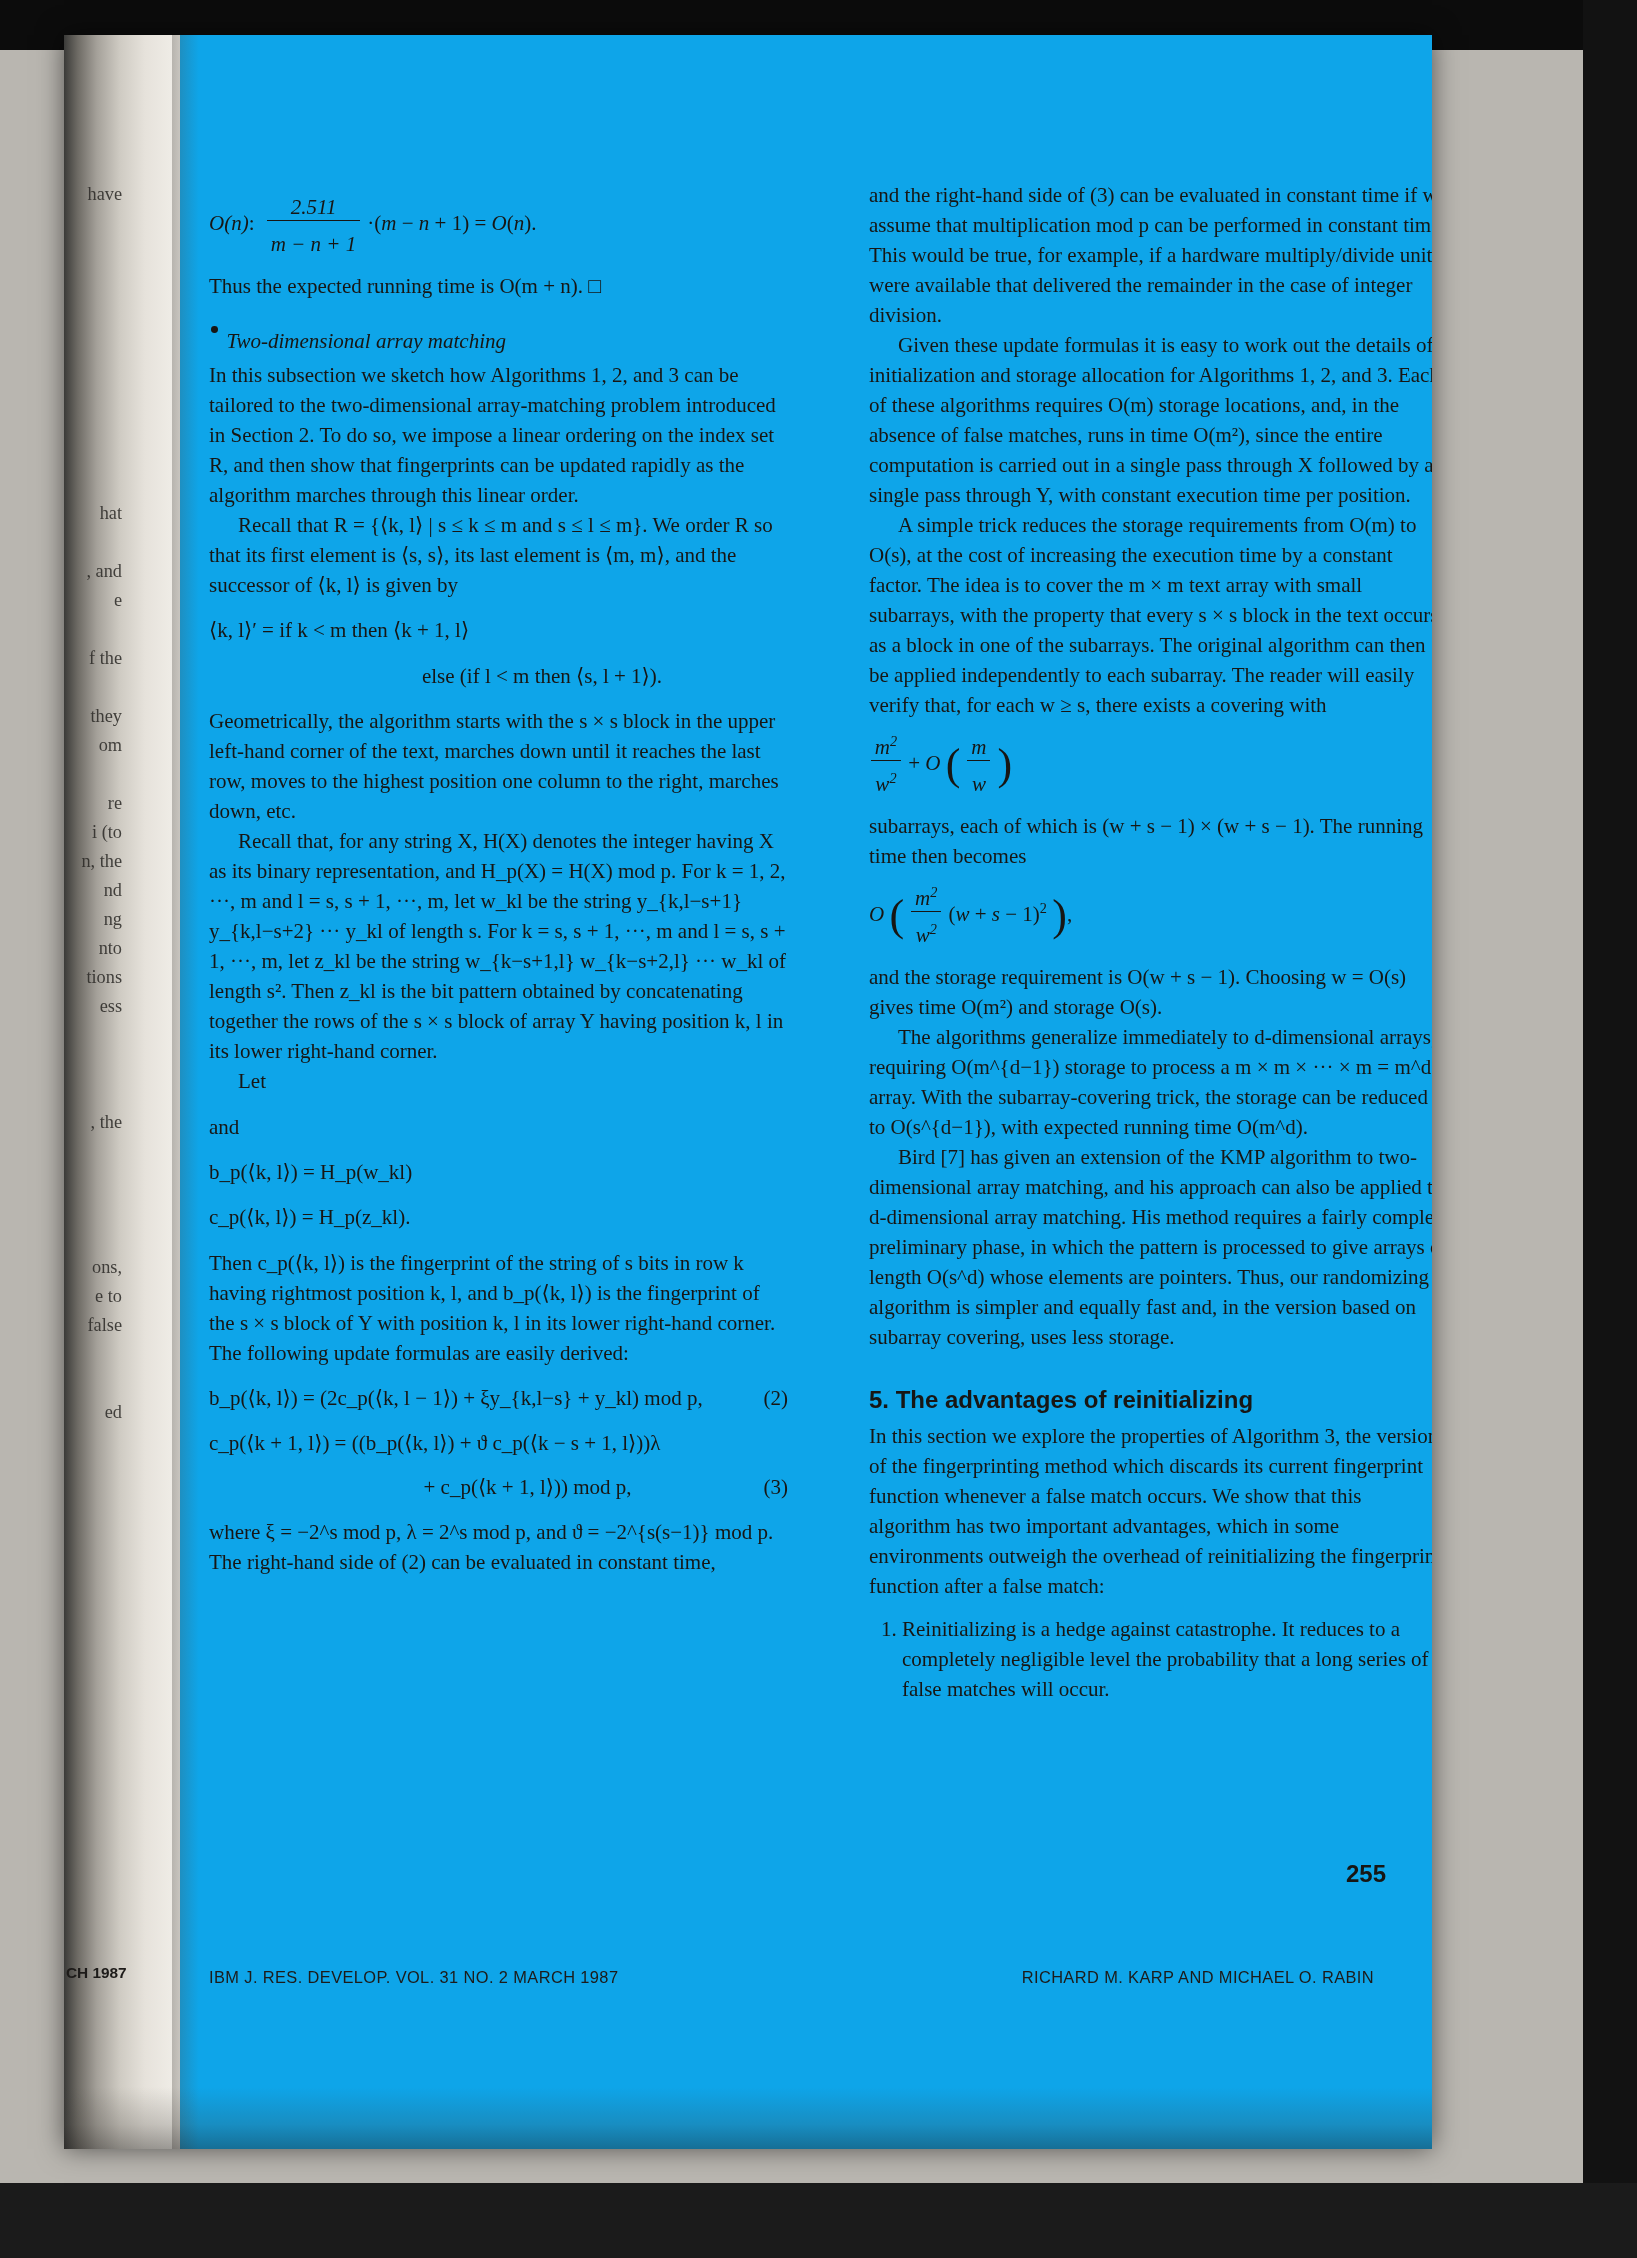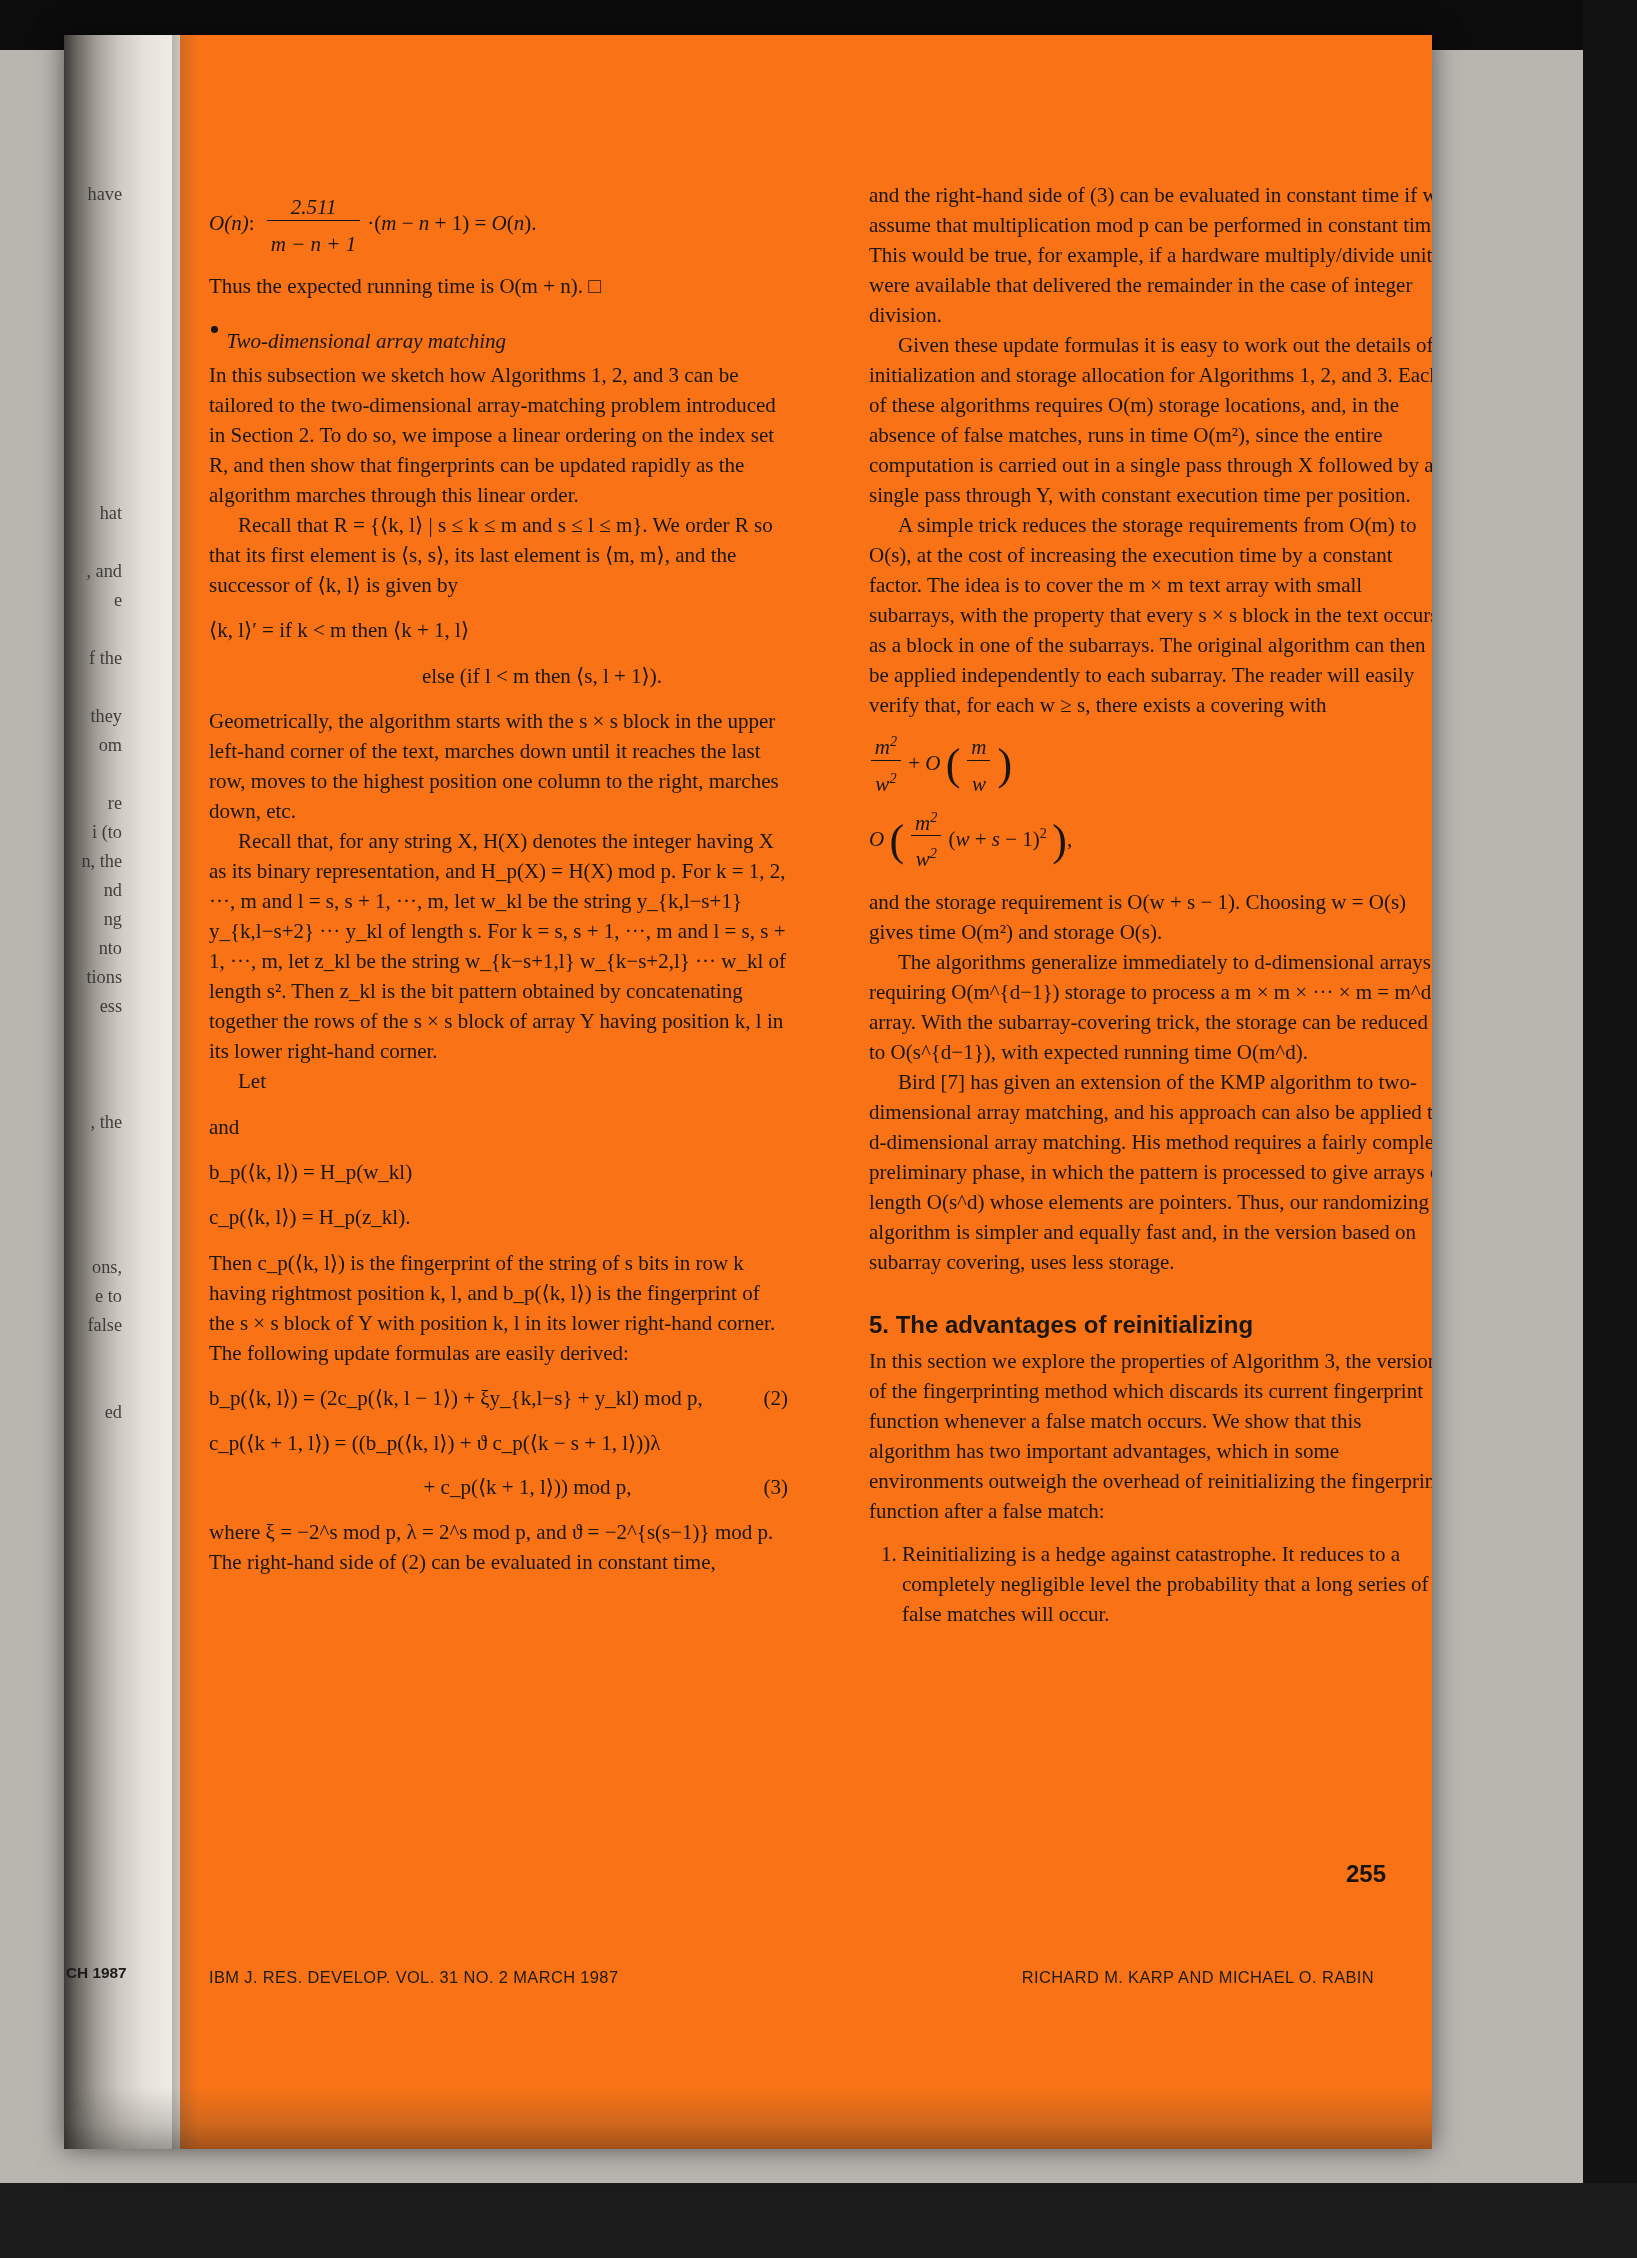--- a/index.html
+++ b/index.html
@@ -38,21 +38,21 @@
     width: 1638px; height: 75px;
     background: #1b1b1b;
   }
   
   #page {
     position: absolute;
     left: 64px;
     top: 35px;
     width: 1368px;
     height: 2114px;
-    background: #f97316;
+    background: #0ea5e9;
     box-shadow: 0 0 25px rgba(0,0,0,.55);
     overflow: hidden;
   }
   
   #spine {
     position: absolute;
     left: 0; top: 0;
     width: 116px; height: 2114px;
     background: linear-gradient(to right,
         #3a3a38 0px, #6d6a64 13.5px, #a5a19a 33px,
@@ -336,20 +336,21 @@
           </span>
           + <i>O</i>
           <span class="big-paren">(</span>
           <span class="frac">
             <span class="num"><i>m</i></span>
             <span class="den"><i>w</i></span>
           </span>
           <span class="big-paren">)</span>
         </div>
 
+        <p class="noindent">subarrays, each of which is (w + s − 1) × (w + s − 1). The running time then becomes</p>
 
         <div class="eq-line">
           <i>O</i>
           <span class="big-paren">(</span>
           <span class="frac">
             <span class="num"><i>m</i><sup>2</sup></span>
             <span class="den"><i>w</i><sup>2</sup></span>
           </span>
           (<i>w</i> + <i>s</i> − 1)<sup>2</sup>
           <span class="big-paren">)</span>,

